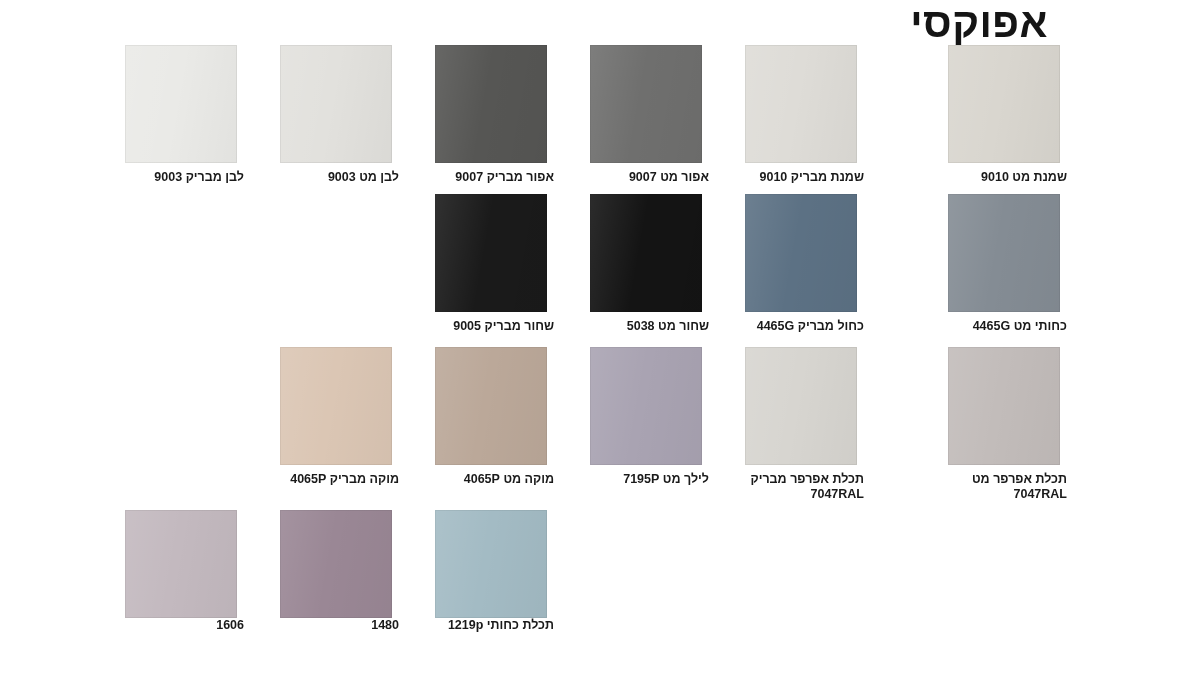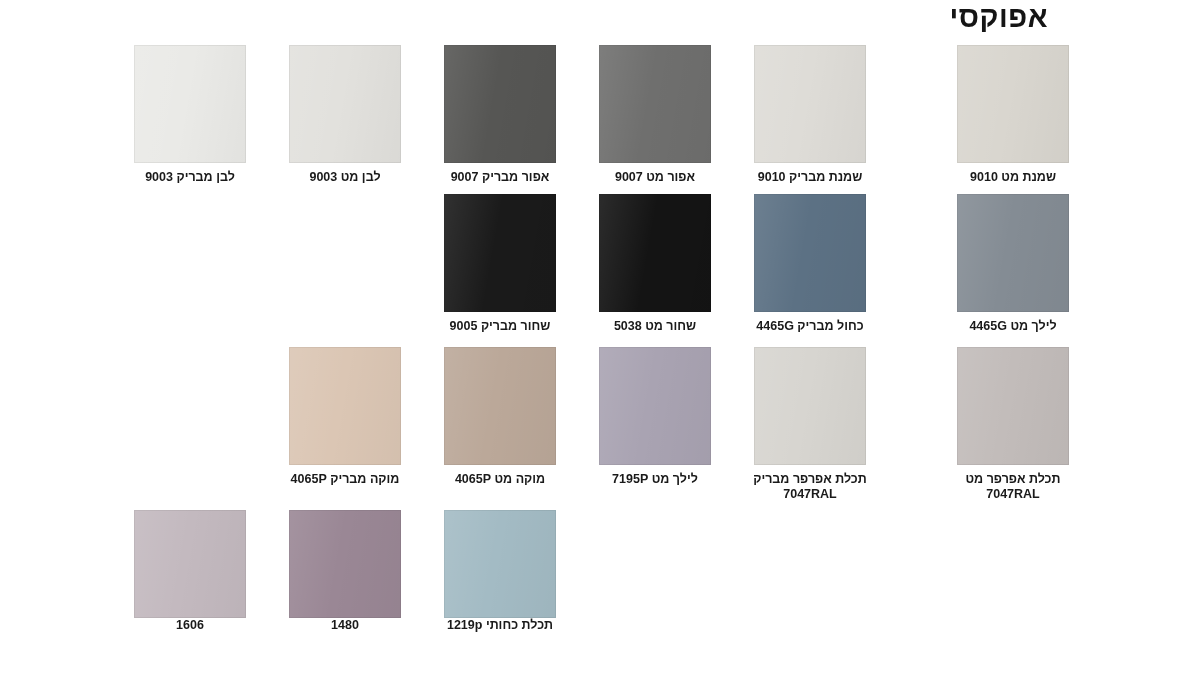--- a/index.html
+++ b/index.html
@@ -23,21 +23,21 @@
     width: 1200px;
     height: 699px;
     background: #ffffff;
   }
 
   
   #page-title {
     position: absolute;
     top: 2px;
     right: 152px;
-    font-size: 29px;
+    font-size: 41px;
     font-weight: bold;
     letter-spacing: 0.5px;
     line-height: 1.05;
     color: #151515;
     font-family: "Liberation Sans", "DejaVu Sans", sans-serif;
     white-space: nowrap;
   }
 
   
   #swatch-grid {
@@ -60,21 +60,21 @@
   .row-gap-2 { margin-bottom: 12px; }
   .row-gap-3 { margin-bottom: 8px; }
 
   .swatch-cell {
     width: 112px;
     margin-right: 43px;
     display: flex;
     flex-direction: column;
     align-items: center;
   }
-  .swatch-cell:first-child { margin-right: 1px; padding-left: 48px; }
+  .swatch-cell:first-child { margin-right: 10px; padding-left: 48px; }
 
   .swatch-cell.spacer {
     visibility: hidden;
   }
 
   .swatch-chip {
     width: 112px;
     height: 118px;
     box-shadow: 0 0 0 1px rgba(0,0,0,0.06) inset;
     position: relative;
@@ -86,21 +86,20 @@
     inset: 0;
     background: linear-gradient(100deg, rgba(255,255,255,0.10) 0%, rgba(255,255,255,0.0) 45%, rgba(0,0,0,0.035) 100%);
     pointer-events: none;
   }
 
   .swatch-label {
     margin-top: 7px;
     font-size: 12.5px;
     font-weight: bold;
     line-height: 1.22;
-    text-align: center;
     color: #1a1a1a;
     direction: rtl;
     unicode-bidi: isolate;
     width: 126px;
     font-family: "Liberation Sans", "DejaVu Sans", sans-serif;
   }
 
   
   .row-4 .swatch-chip { height: 108px; }
   .row-4 .swatch-label { margin-top: 0; }
@@ -137,21 +136,21 @@
       </div>
       <div class="swatch-cell">
         <div class="swatch-chip" style="background: rgb(234, 234, 231);"></div>
         <div class="swatch-label">לבן מבריק 9003</div>
       </div>
     </div>
 
     <div class="swatch-row row-2 row-gap-2">
       <div class="swatch-cell">
         <div class="swatch-chip" style="background: rgb(132, 140, 148);"></div>
-        <div class="swatch-label">לילך מט 4465G</div>
+        <div class="swatch-label">כחותי מט 4465G</div>
       </div>
       <div class="swatch-cell">
         <div class="swatch-chip" style="background: rgb(92, 113, 132);"></div>
         <div class="swatch-label">כחול מבריק 4465G</div>
       </div>
       <div class="swatch-cell">
         <div class="swatch-chip" style="background: rgb(20, 20, 20);"></div>
         <div class="swatch-label">שחור מט 5038</div>
       </div>
       <div class="swatch-cell">

